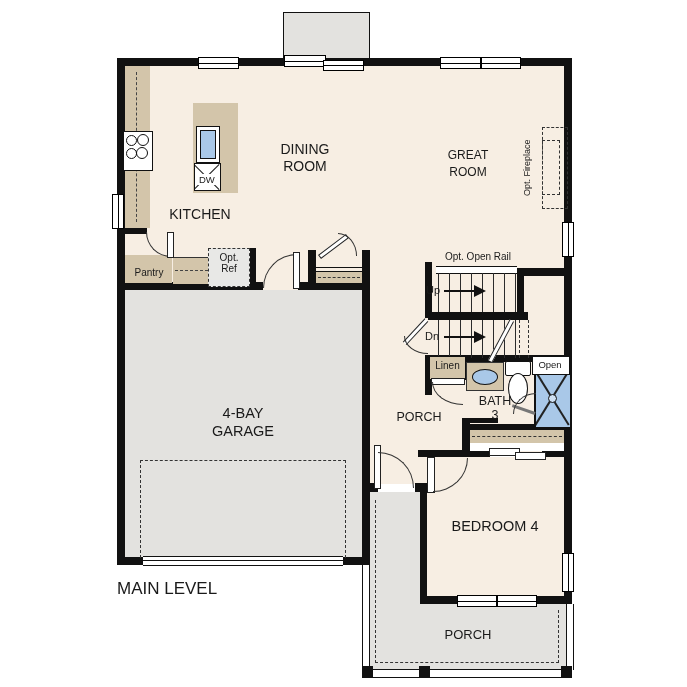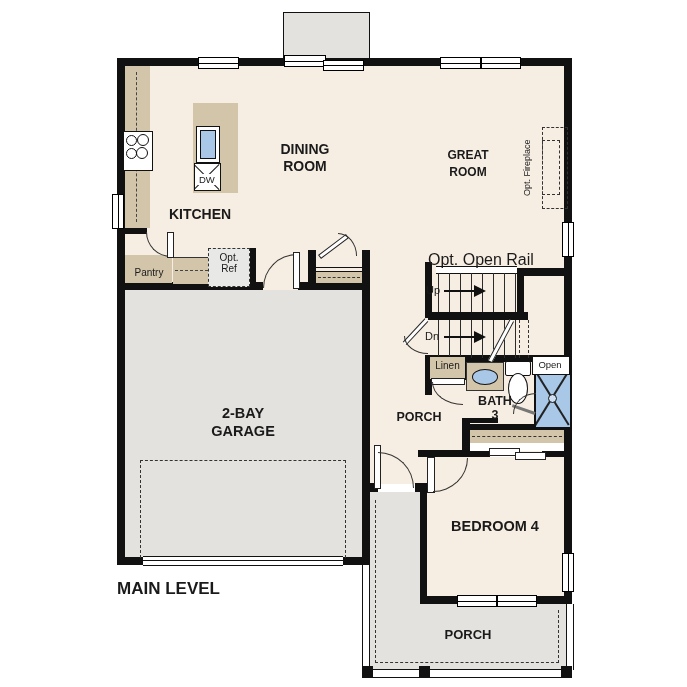--- a/index.html
+++ b/index.html
@@ -8,21 +8,21 @@
   .abs{position:absolute;}
   .wall{position:absolute;background:var(--c-wall,#111);}
   .floor{position:absolute;background:var(--c-floor,#f7eee3);}
   .hard{position:absolute;background:var(--c-hard,#e3e2df);}
   .tan{position:absolute;background:var(--c-counter,#d3c5aa);}
   .blue{background:var(--c-blue,#a9c8e8);}
   .winh{position:absolute;background:#fff;border:1px solid #000;}
   .winh::after{content:"";position:absolute;left:0;right:0;top:45%;height:1px;background:#000;}
   .winv{position:absolute;background:#fff;border:1px solid #000;}
   .winv::after{content:"";position:absolute;top:0;bottom:0;left:45%;width:1px;background:#000;}
-  .lbl{position:absolute;font-weight:bold;color:var(--c-text,#1a1a1a);white-space:nowrap;transform:translateX(-50%);text-align:center;}
+  .lbl{position:absolute;font-weight:normal;color:var(--c-text,#1a1a1a);white-space:nowrap;transform:translateX(-50%);text-align:center;}
   .sm{position:absolute;font-weight:normal;color:var(--c-text,#1a1a1a);white-space:nowrap;}
   .arc{position:absolute;}
   .leaf{position:absolute;background:#fff;border:1px solid #222;}
   .treads{position:absolute;background-image:repeating-linear-gradient(to right,#2b2b2b 0,#2b2b2b 1px,transparent 1px,transparent 11px);}
   .post{position:absolute;background:#111;}
   .rail-h{position:absolute;background:#fff;border-top:1.4px solid #111;border-bottom:1.4px solid #111;}
   .rail-v{position:absolute;background:#fff;border-left:1.4px solid #111;border-right:1.4px solid #111;}
   .xline{position:absolute;background:#222;}
 </style>
 </head>
@@ -120,21 +120,21 @@
   <div class="treads" style="left:438px;top:273px;width:79px;height:39px;"></div>
   <div class="treads" style="left:438px;top:320px;width:81px;height:38px;"></div>
   <div class="abs" style="left:519px;top:320px;width:8px;height:38px;border-left:1px dashed #333;border-right:1px dashed #333;"></div>
   <div class="abs" style="left:488px;top:314px;width:3px;height:46px;background:#fff;border-left:1px solid #222;border-right:1px solid #222;transform:rotate(28deg);transform-origin:bottom left;"></div>
   <div class="abs" style="left:444px;top:290px;width:30px;height:2px;background:#111;"></div>
   <div class="abs" style="left:474px;top:285px;width:0;height:0;border-top:6px solid transparent;border-bottom:6px solid transparent;border-left:12px solid #111;"></div>
   <div class="abs" style="left:444px;top:336px;width:30px;height:2px;background:#111;"></div>
   <div class="abs" style="left:474px;top:331px;width:0;height:0;border-top:6px solid transparent;border-bottom:6px solid transparent;border-left:12px solid #111;"></div>
   <div class="sm" style="left:414px;top:284px;width:26px;text-align:right;font-size:11px;">Up</div>
   <div class="sm" style="left:413px;top:330px;width:26px;text-align:right;font-size:11px;">Dn</div>
-  <div class="sm" style="left:428px;top:251px;width:100px;text-align:center;font-size:16px;">Opt. Open Rail</div>
+  <div class="sm" style="left:428px;top:251px;width:100px;text-align:center;font-size:10px;">Opt. Open Rail</div>
   <div class="abs" style="left:424px;top:320px;width:3px;height:32px;background:#fff;border-left:1px solid #222;border-right:1px solid #222;transform:rotate(43deg);transform-origin:top center;"></div>
   <div class="arc" style="left:404px;top:336px;width:23px;height:17px;border-left:1px solid #333;border-bottom:1px solid #333;border-bottom-left-radius:100%;"></div>
 
   <div class="tan" style="left:429px;top:356px;width:35px;height:22px;border:1.5px solid #111;"></div>
   <div class="sm" style="left:431px;top:360px;width:33px;text-align:center;font-size:10px;">Linen</div>
   <div class="leaf" style="left:431px;top:378px;width:32px;height:5px;"></div>
   <div class="arc" style="left:432px;top:382px;width:30px;height:22px;border-left:1px solid #333;border-bottom:1px solid #333;border-bottom-left-radius:100%;"></div>
   <div class="tan" style="left:466px;top:362px;width:36px;height:27px;border:1px solid #333;"></div>
   <div class="abs blue" style="left:472px;top:369px;width:24px;height:14px;border:1px solid #111;border-radius:50%;"></div>
   <div class="abs" style="left:505px;top:361px;width:24px;height:13px;background:#fff;border:1px solid #111;border-radius:2px;"></div>
@@ -183,21 +183,21 @@
   <div class="lbl" style="left:200px;top:206px;font-size:14px;">KITCHEN</div>
   <div class="lbl" style="left:305px;top:141px;font-size:14px;line-height:17px;">
     <span style="display:block;">DINING</span>
     <span style="display:block;">ROOM</span>
   </div>
   <div class="lbl" style="left:468px;top:147px;font-size:12px;line-height:17px;">
     <span style="display:block;">GREAT</span>
     <span style="display:block;">ROOM</span>
   </div>
   <div class="lbl" style="left:243px;top:404px;font-size:14.5px;line-height:18px;">
-    <span style="display:block;">2-BAY</span>
+    <span style="display:block;">4-BAY</span>
     <span style="display:block;">GARAGE</span>
   </div>
   <div class="lbl" style="left:419px;top:410px;font-size:12.5px;">PORCH</div>
   <div class="lbl" style="left:495px;top:394px;font-size:12.5px;line-height:14px;">
     <span style="display:block;">BATH</span>
     <span style="display:block;">3</span>
   </div>
   <div class="lbl" style="left:495px;top:518px;font-size:14.5px;">BEDROOM 4</div>
   <div class="lbl" style="left:468px;top:627px;font-size:13px;">PORCH</div>
   <div class="lbl" style="left:117px;top:579px;font-size:17px;transform:none;text-align:left;">MAIN LEVEL</div>

